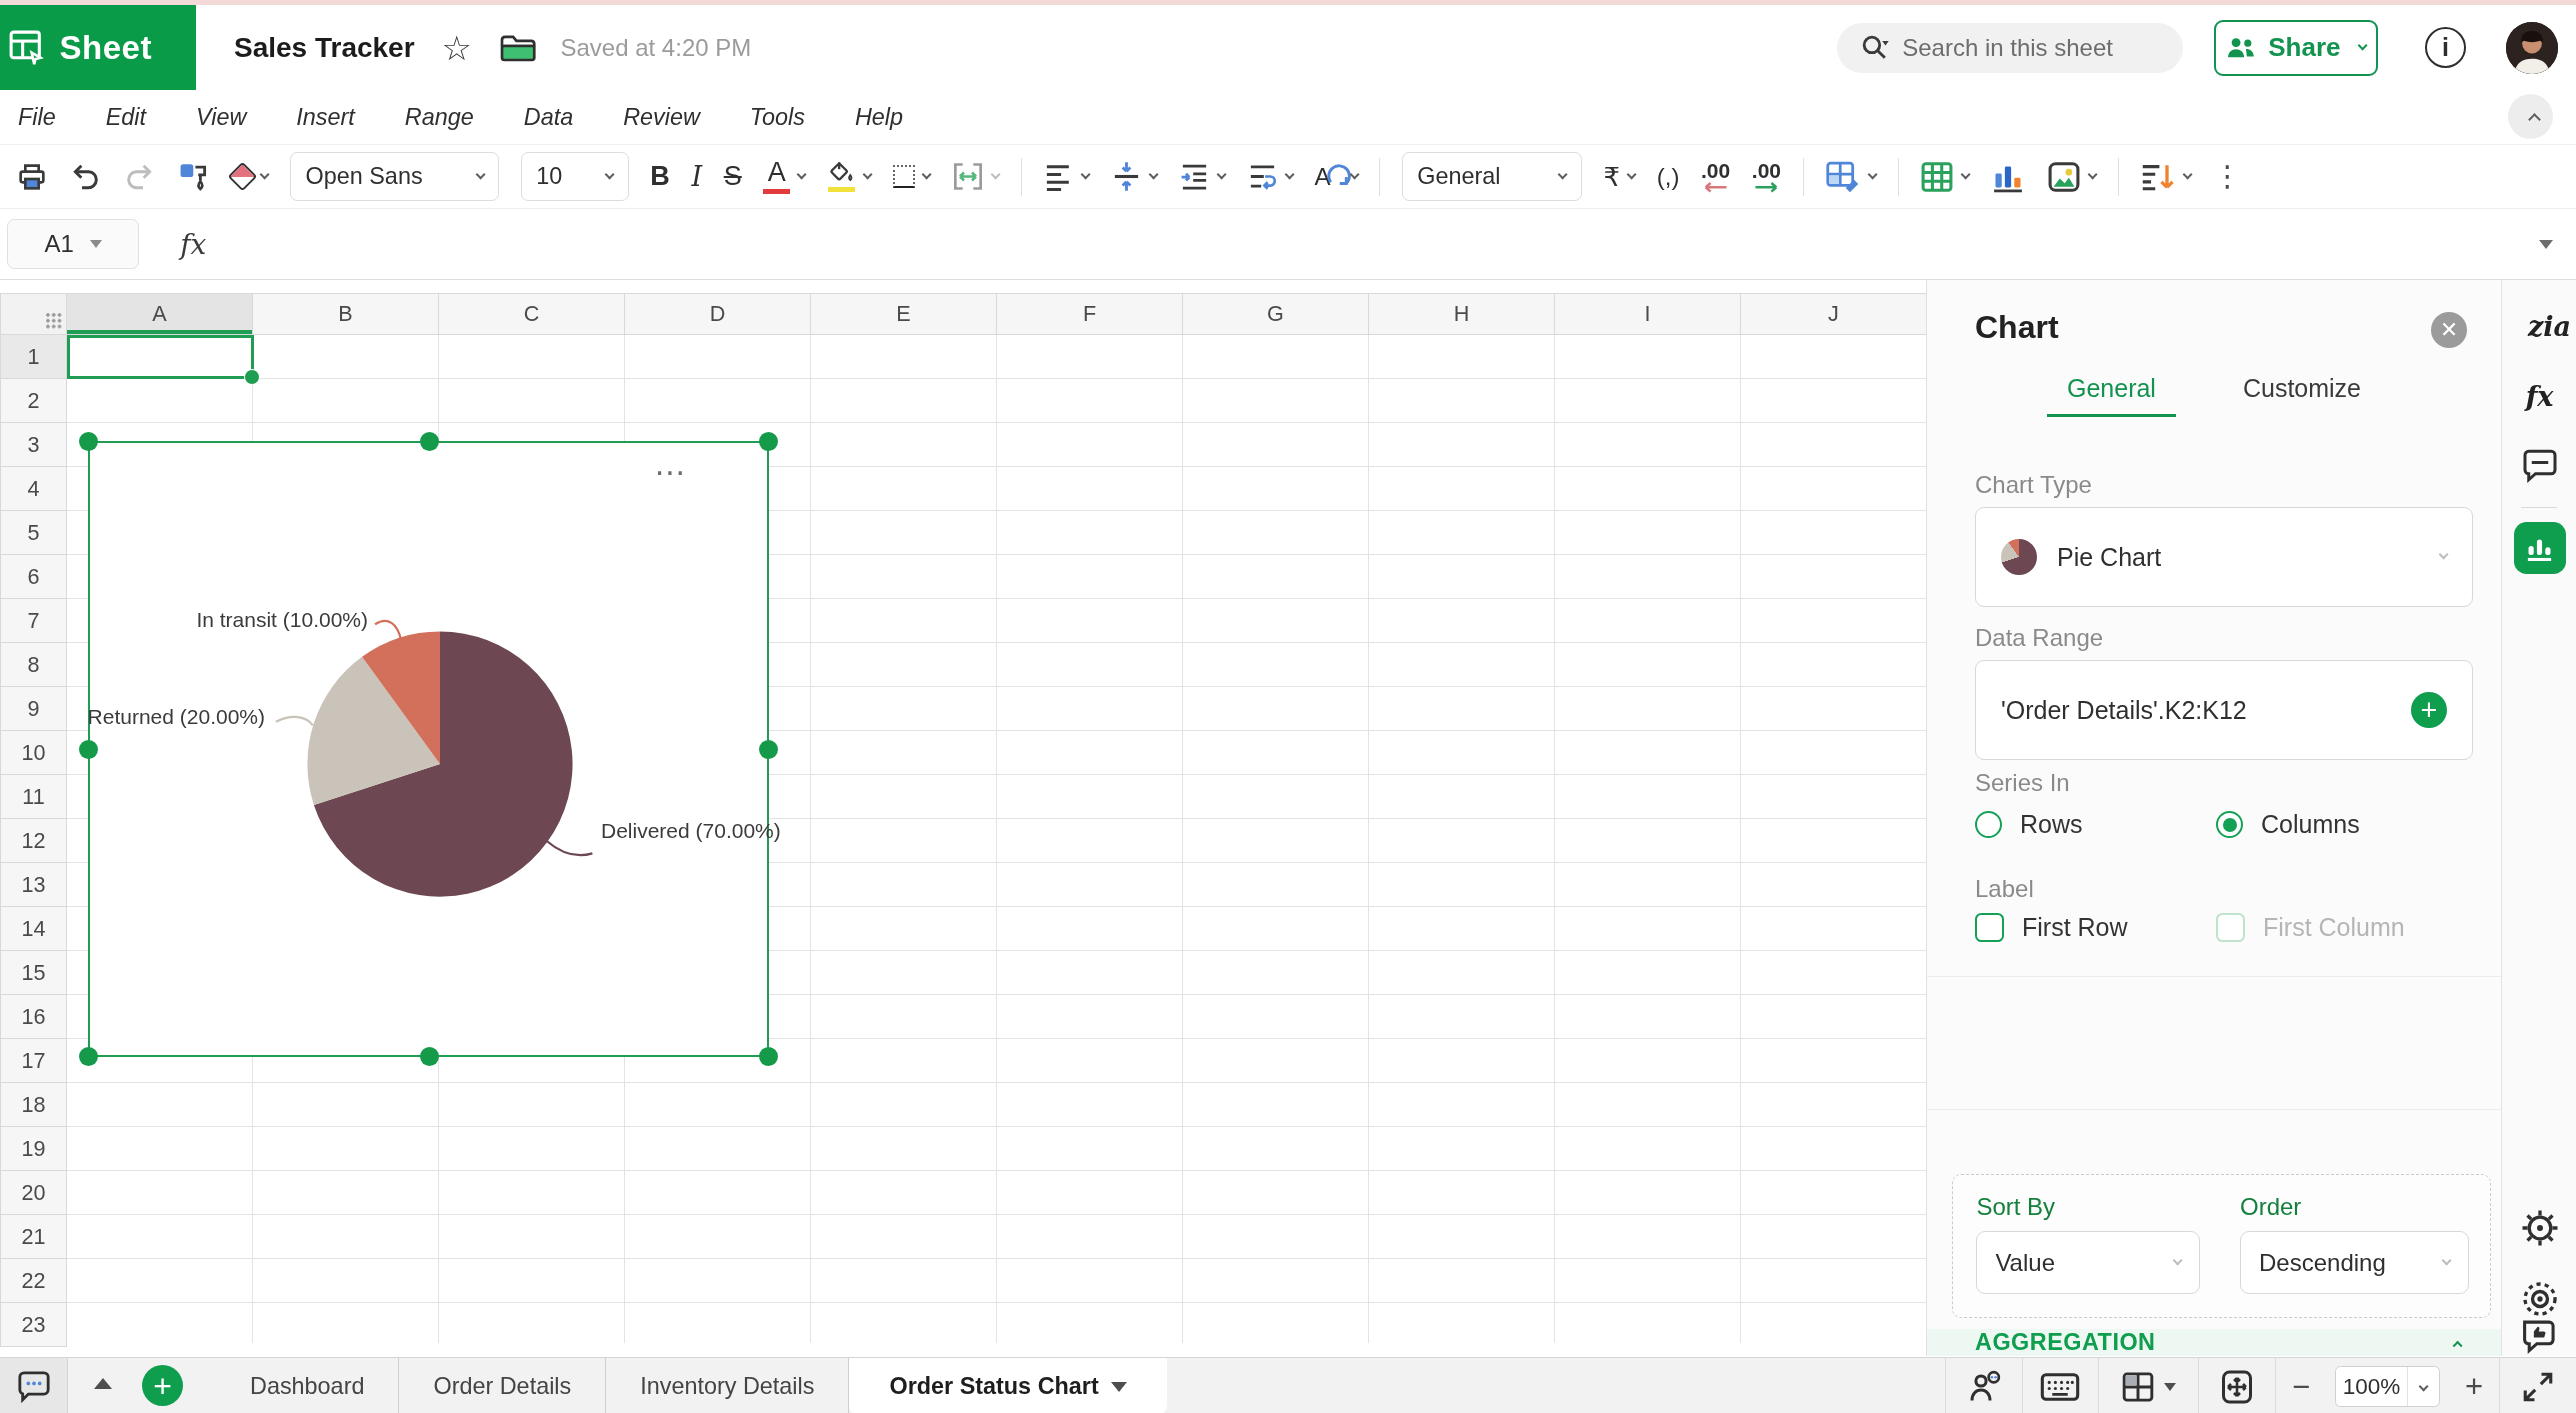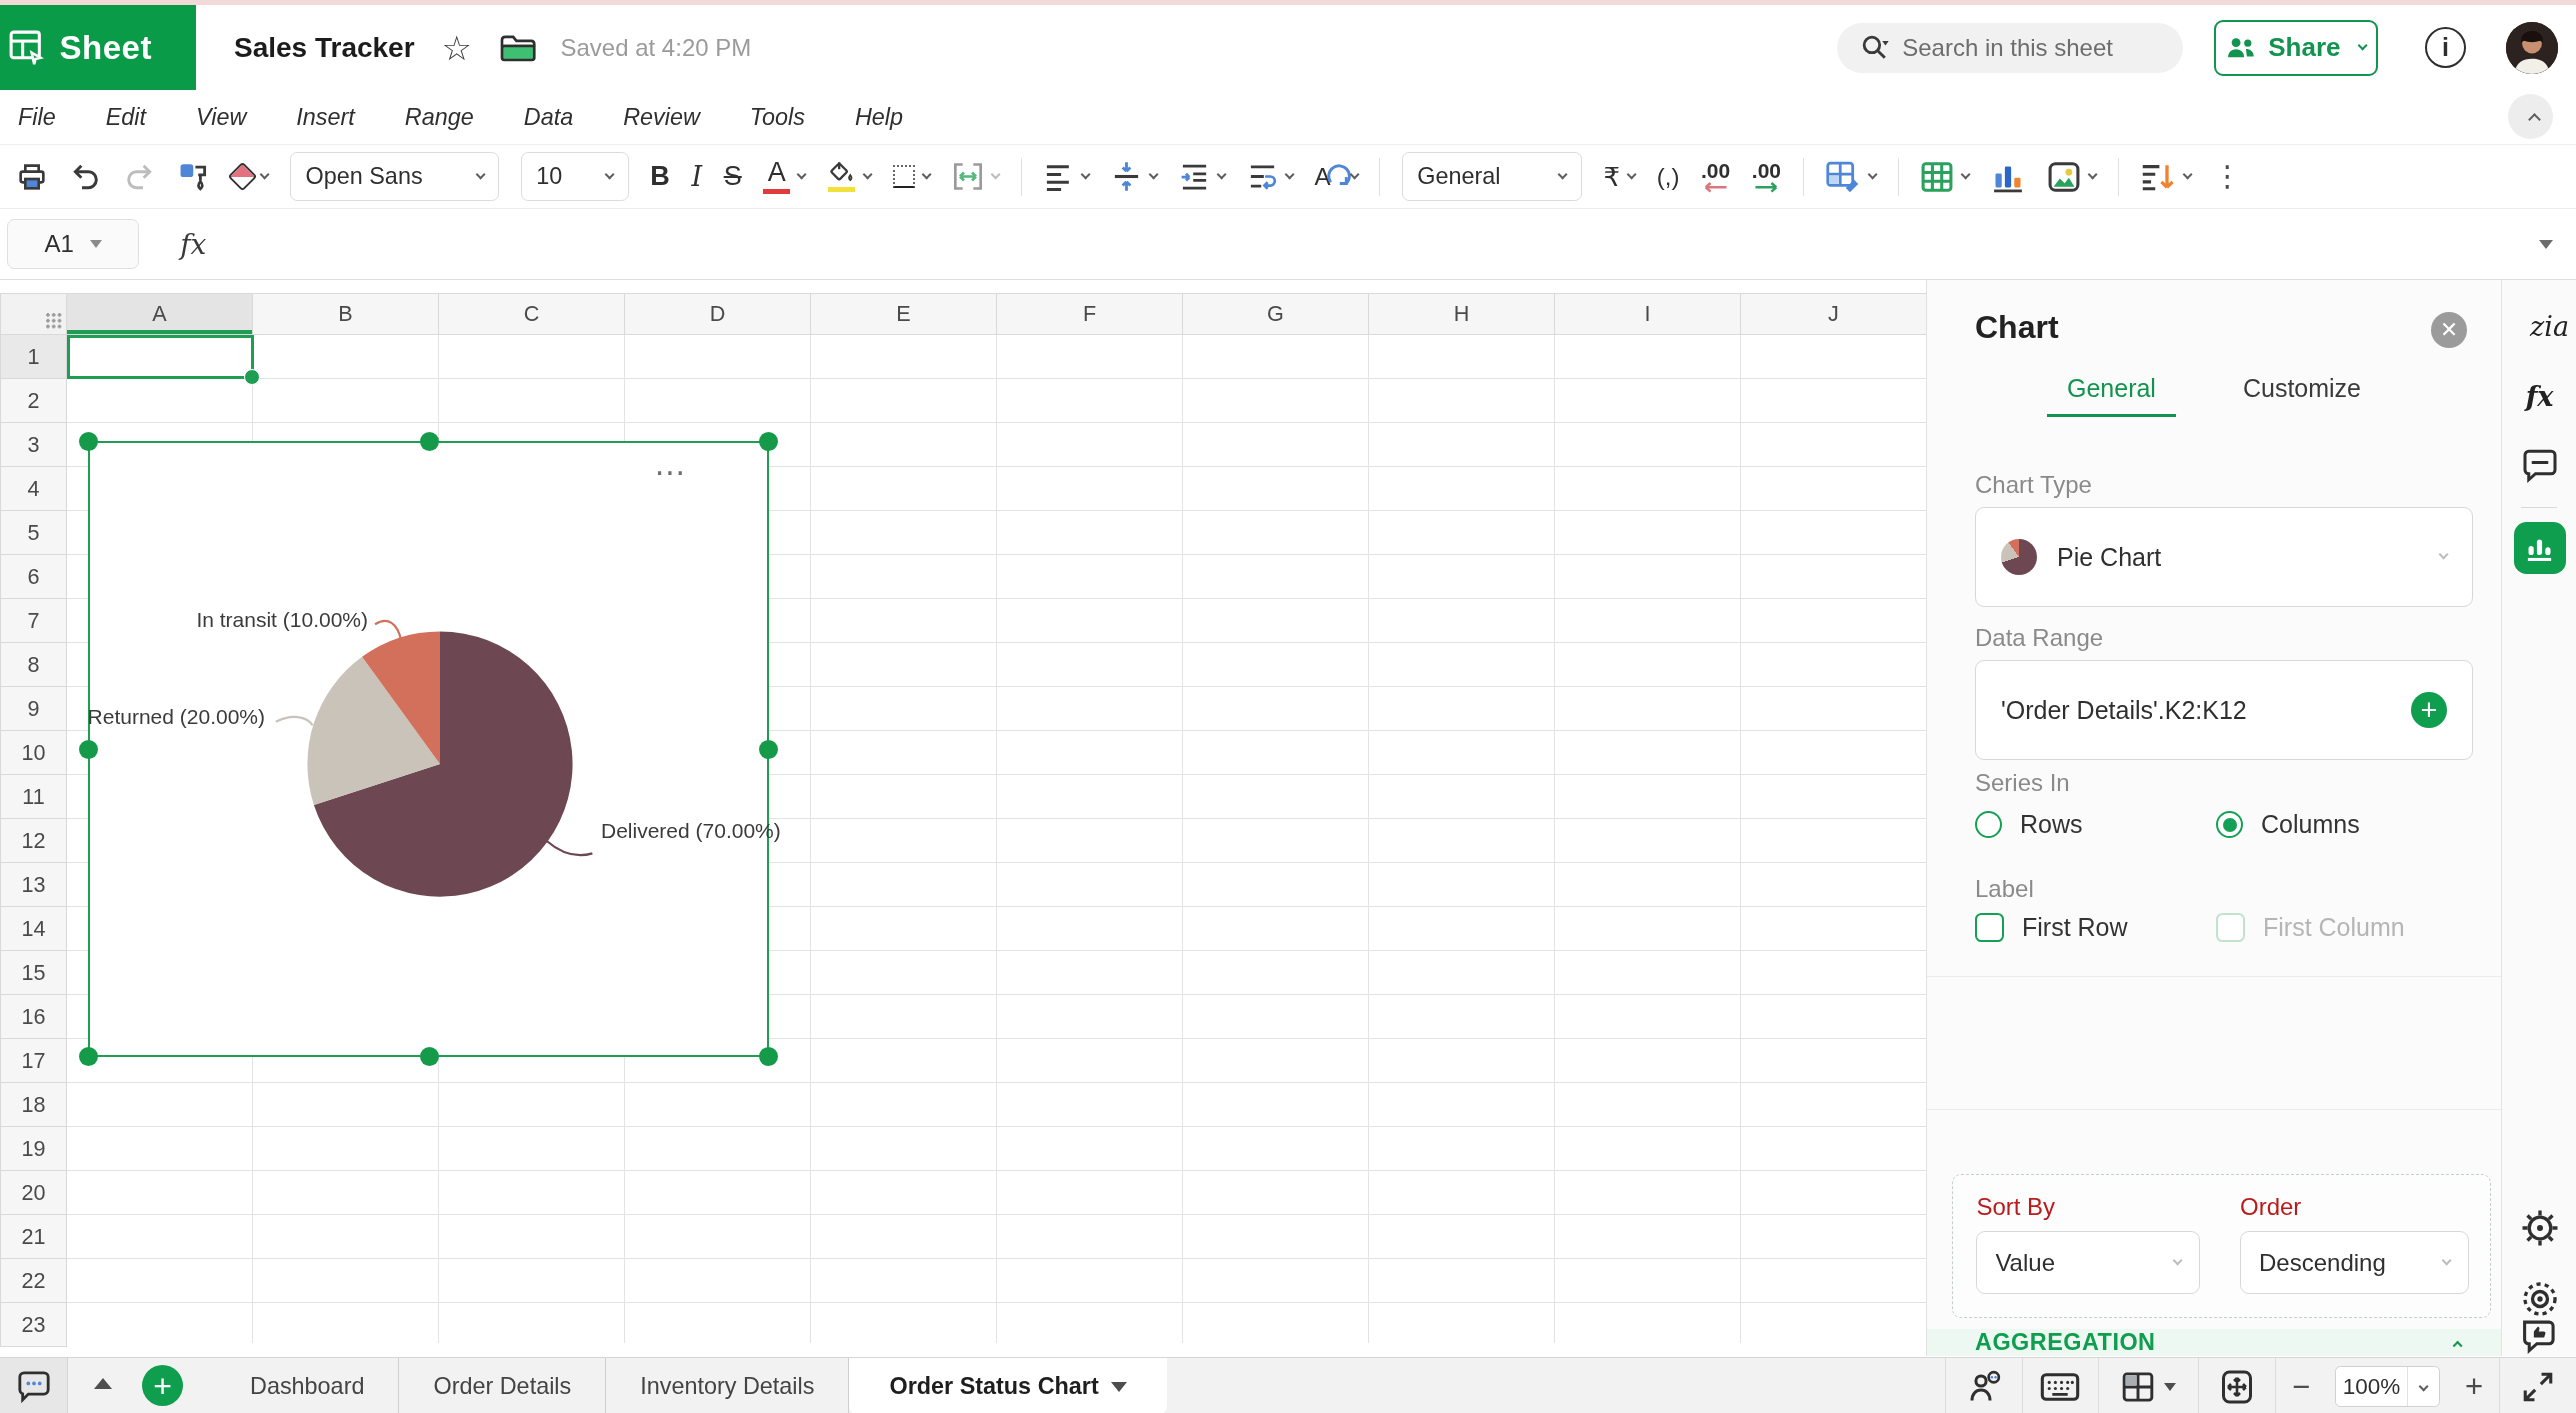--- a/index.html
+++ b/index.html
@@ -132,31 +132,31 @@
   .cbx { width:29px; height:29px; border:2.3px solid #14a055; border-radius:6.3px; background:#fff; position:relative; flex:none; }
   .check-item.checked .cbx { background:#14a055; border-color:#14a055; }
   .check-item.checked .cbx::after { content:''; position:absolute; left:8px; top:3.6px; width:8px; height:15.3px;
         border-right:3.2px solid #fff; border-bottom:3.2px solid #fff; transform:rotate(42deg); }
   .check-item.disabled { color:#b5b5b5; }
   .check-item.disabled .cbx { border-color:#bfe3cd; }
   .toggle-list { position:absolute; left:48px; right:27px; top:712px; }
   .toggle-list .check-item { width:auto; margin-bottom:27px; }
   .pdivider { position:absolute; left:0; width:575px; height:0.9px; background:#ececec; }
   .sort-box { position:absolute; left:25px; top:894px; width:539px; height:144px; border:1.8px dashed #c3cfc7; border-radius:9px; background:#fcfdfc; }
-  .sort-box .slabel { position:absolute; top:18px; font-size:24px; color:#b91c1c;text-align:right; }
+  .sort-box .slabel { position:absolute; top:18px; font-size:24px; color:#15803d;text-align:right; }
   .sort-sel { position:absolute; top:56px; height:63px; background:#fff; border:1.4px solid #d8d8d8; border-radius:9px;
               display:flex; align-items:center; padding:0 18px; font-size:24px; color:#2f2f2f; }
   .agg-bar { position:absolute; left:0; top:1049px; width:575px; height:27px; background:#eef8f2; display:flex; align-items:center; }
   .agg-bar .agg-label { margin-left:48px; font-size:23.4px; font-weight:bold; color:#0f9d4e; letter-spacing:0.5px; }
   .agg-bar .chev { position:absolute; right:41px; }
 
   
   .rightstrip { position:absolute; left:2501px; top:0; width:75px; height:1076px; background:#fafafa; border-left:0.9px solid #e3e3e3; }
   .rs-item { position:absolute; left:0; width:75px; display:flex; justify-content:center; }
-  .zia-txt { font-family:"DejaVu Serif","Liberation Serif",serif; font-style:italic; font-weight:normal; font-size:27px; color:#222;margin-left:20px; }
+  .zia-txt { font-family:"DejaVu Serif","Liberation Serif",serif; font-style:italic; font-weight:bold; font-size:27px; color:#222;margin-left:20px; }
   .fx-txt { font-family:"DejaVu Serif","Liberation Serif",serif; font-style:italic; font-weight:bold; font-size:27px; color:#222; }
   .rs-div { position:absolute; left:19px; top:227px; width:36px; height:0.9px; background:#d9d9d9; }
   .chart-active-btn { width:52px; height:52px; border-radius:12.6px; background:#0f9d4e; display:flex; align-items:center; justify-content:center; }
 
   
   .statusbar { position:absolute; left:0; top:1357px; width:2576px; height:57px; background:#f2f2f2; border-top:0.9px solid #d5d5d5; }
   .sb-comment { position:absolute; left:0; top:0; width:68px; height:57px; background:#e7e7e7; border-right:0.9px solid #d5d5d5;
                 display:flex; align-items:center; justify-content:center; }
   .sb-uptri { position:absolute; left:94px; top:20px; }
   .sb-add { position:absolute; left:142px; top:7.2px; width:41px; height:41px; border-radius:50%; background:#0f9d4e; color:#fff;

